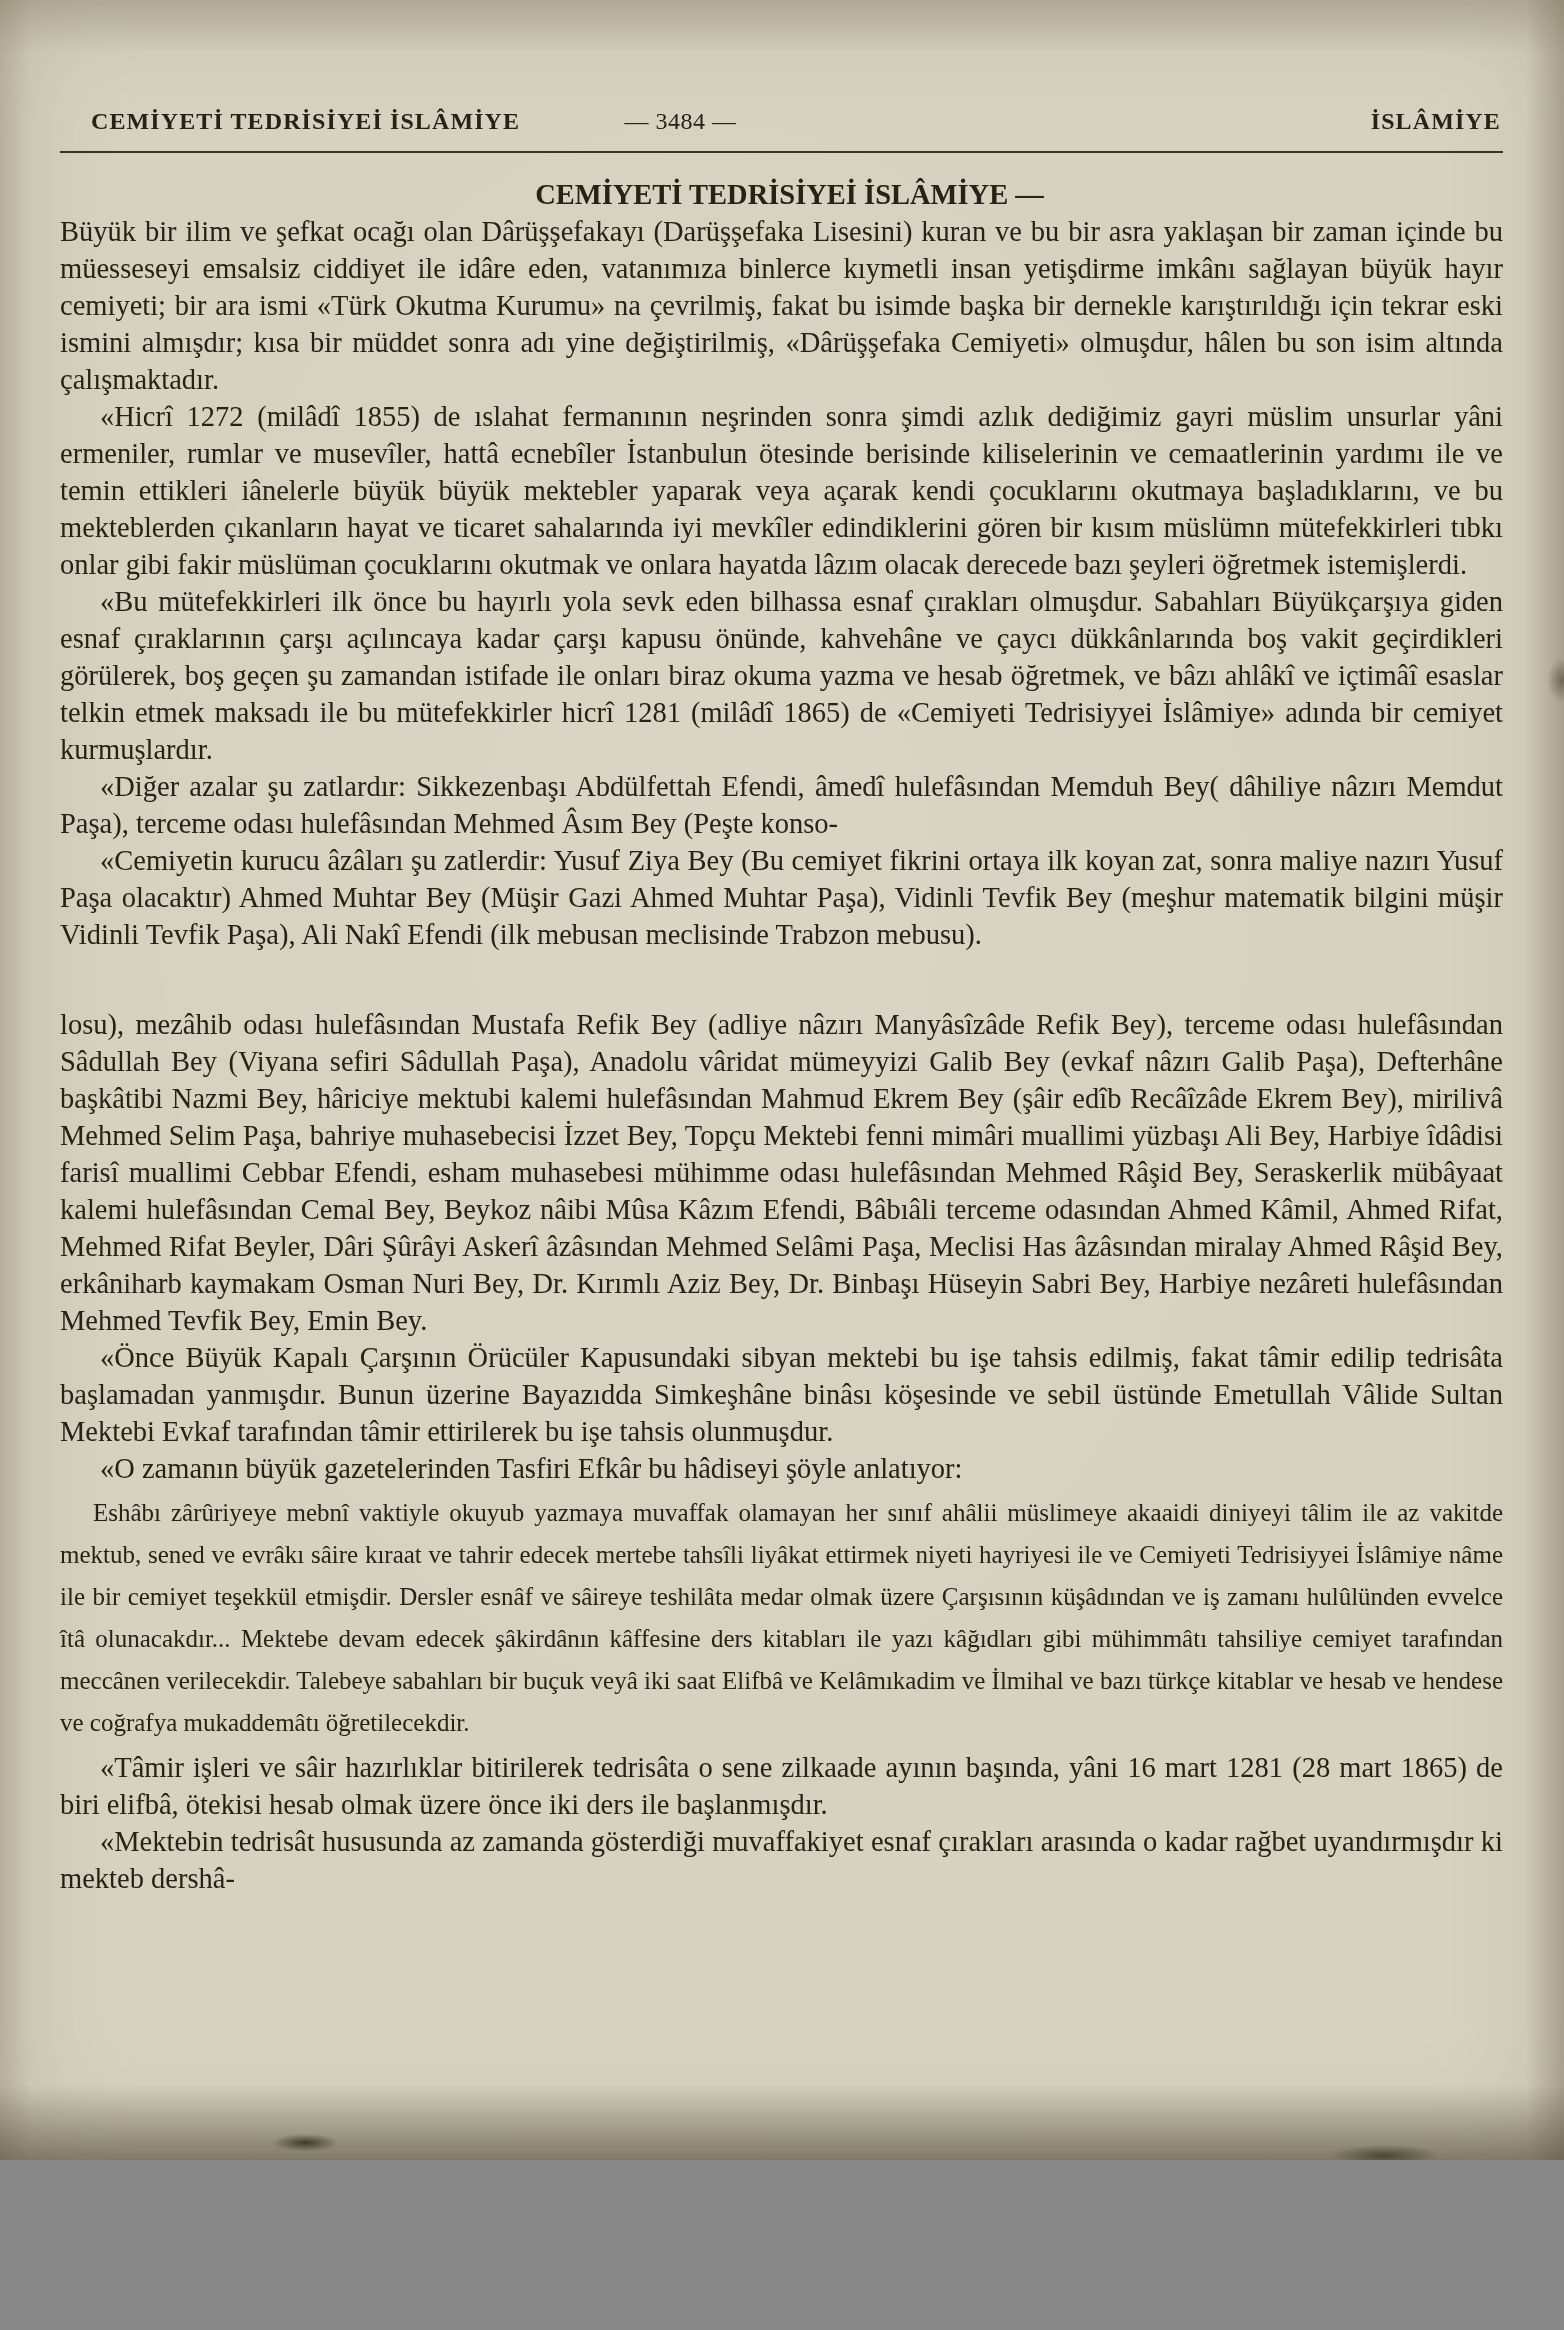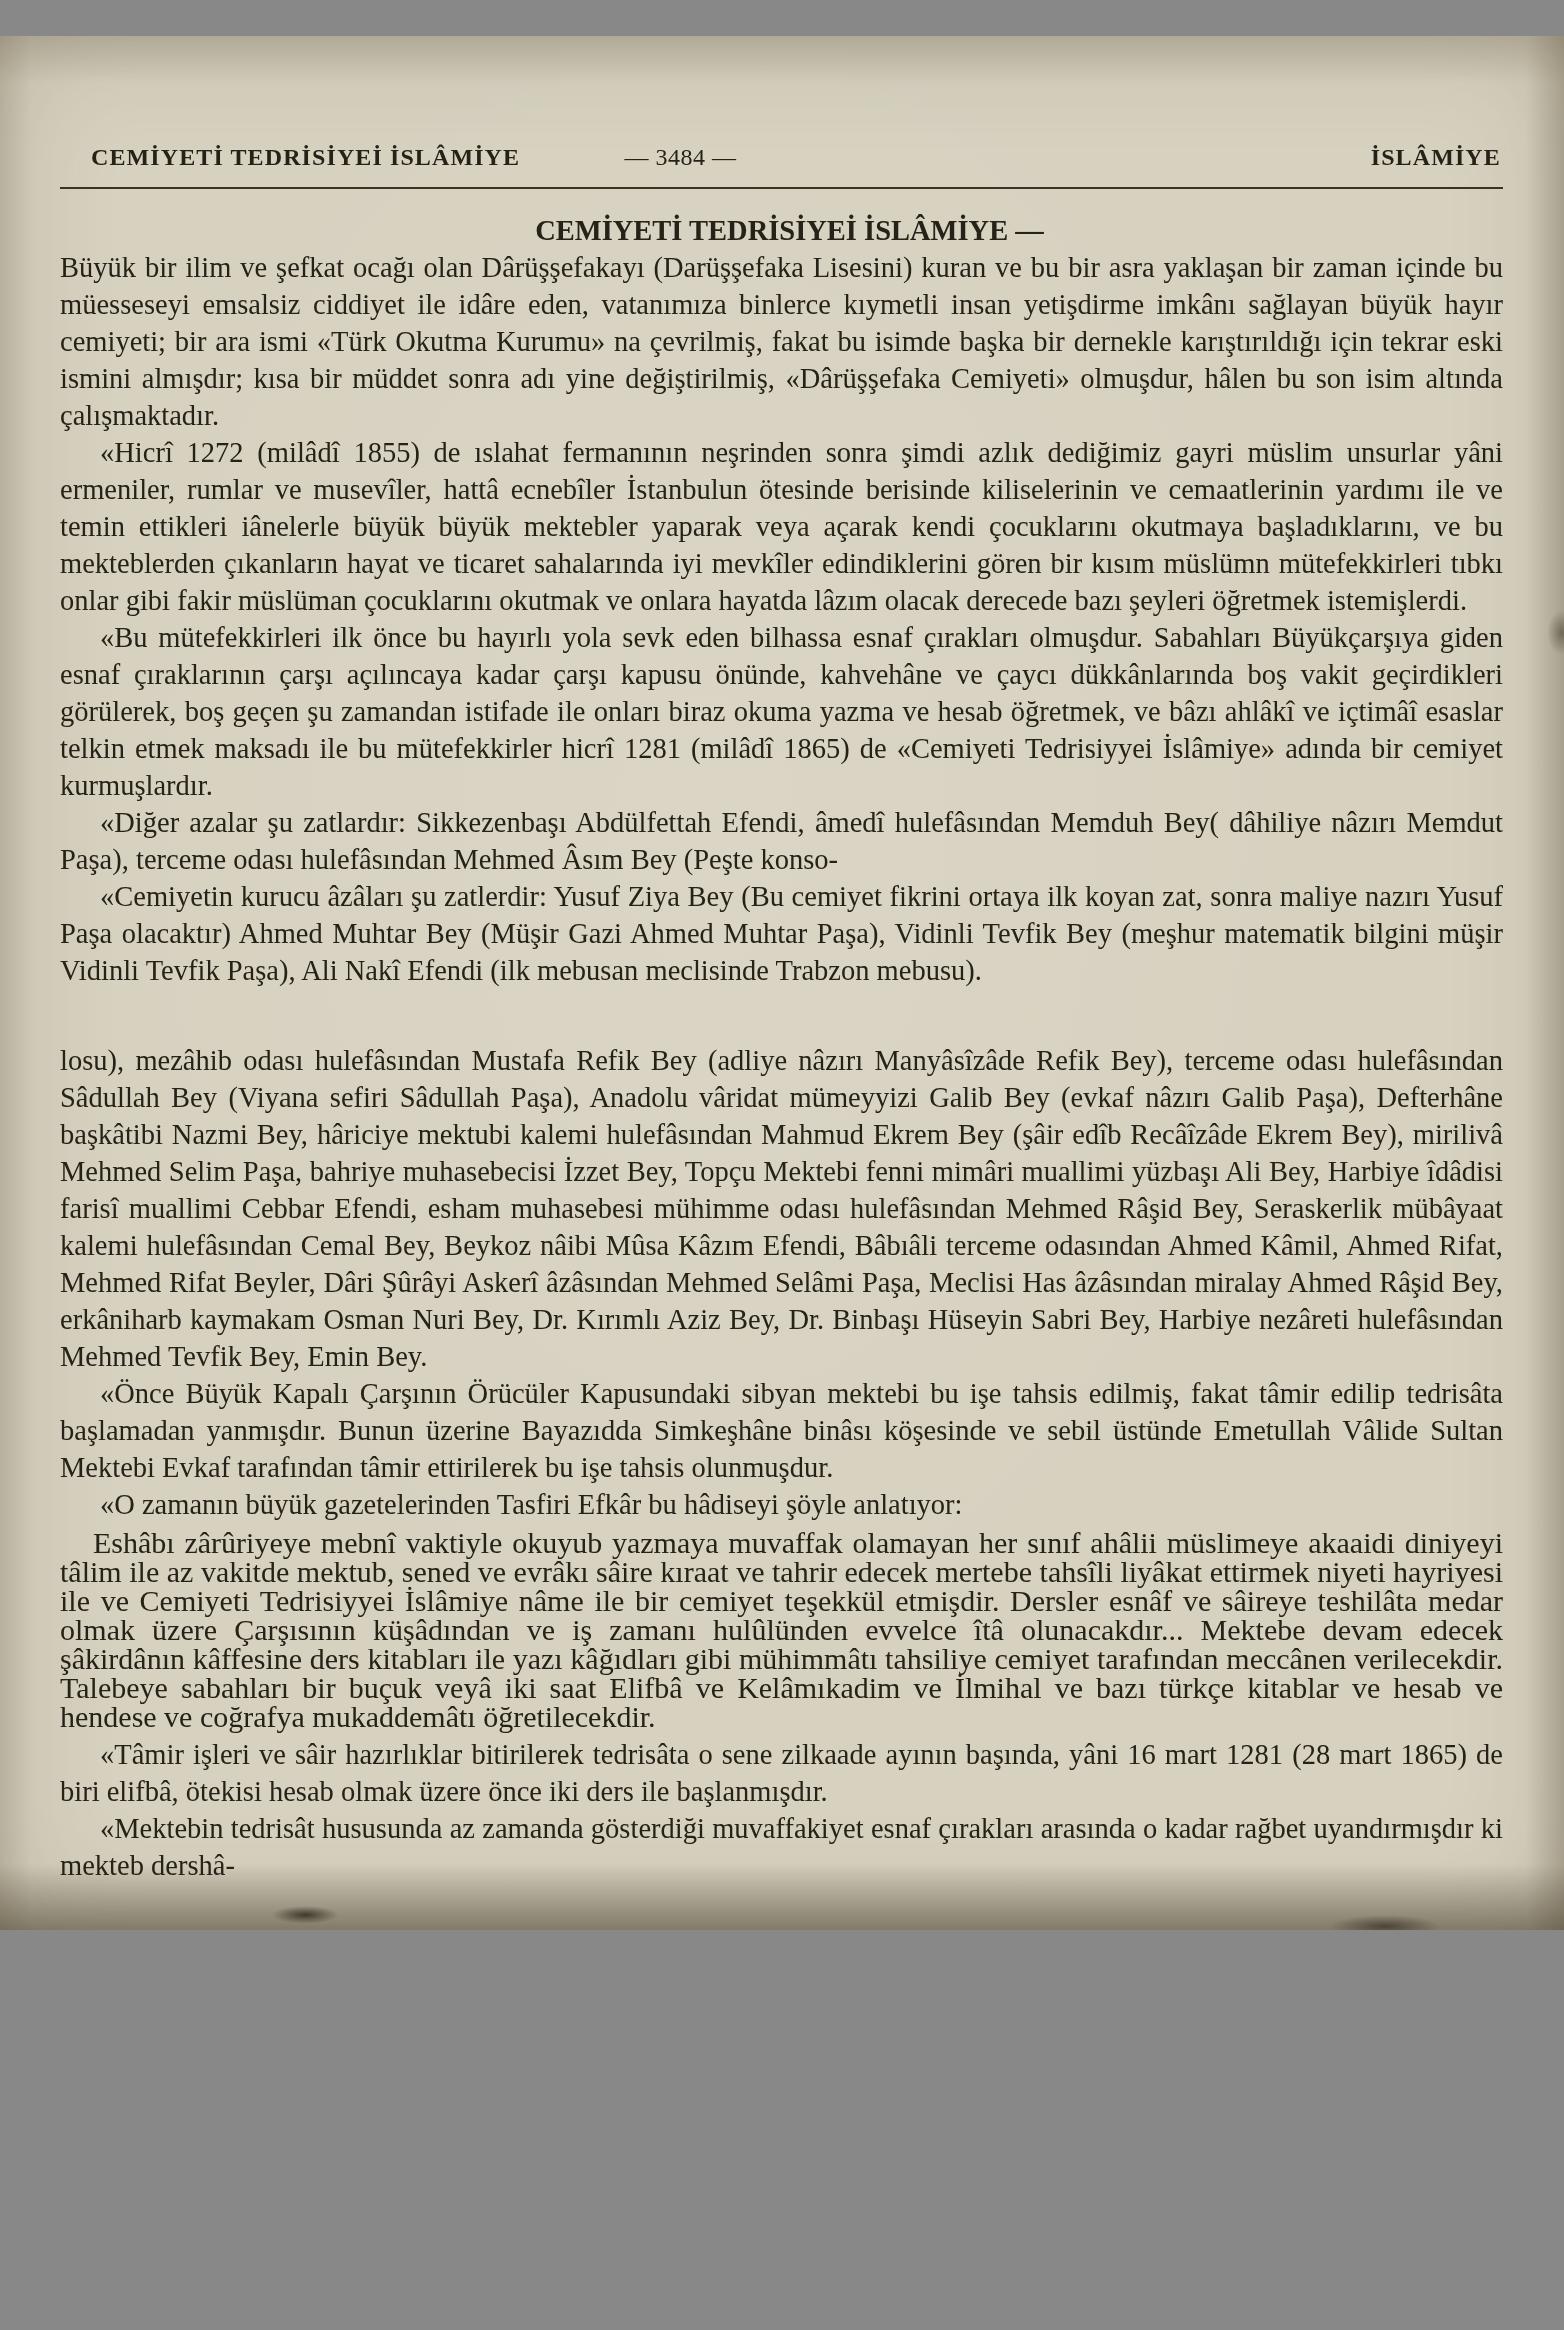--- a/index.html
+++ b/index.html
@@ -4,35 +4,34 @@
 <style>
   html, body {
     margin: 0;
     padding: 0;
     background: #888;
   }
 
   .page {
     position: relative;
     width: 1565px;
-    height: 1894px;
+    height: 2160px;
     overflow: hidden;
     box-sizing: border-box;
     font-family: "Liberation Serif", "DejaVu Serif", serif;
     color: #272217;
     background:
       radial-gradient(48px 12.7px at 19.5% 99.2%, rgba(25,20,10,0.70), rgba(25,20,10,0) 70%),
       radial-gradient(79px 16px at 88.5% 99.8%, rgba(25,20,10,0.55), rgba(25,20,10,0) 70%),
       radial-gradient(21px 32px at 99.8% 31.5%, rgba(40,33,20,0.45), rgba(40,33,20,0) 70%),
       radial-gradient(951px 1374px at 45% 42%, rgba(255,255,255,0.09), rgba(0,0,0,0) 65%),
       linear-gradient(180deg, rgba(120,110,88,0.28) 0%, rgba(0,0,0,0) 2.5%, rgba(0,0,0,0) 96.5%, rgba(60,52,34,0.50) 100%),
       linear-gradient(90deg, rgba(120,110,88,0.20) 0%, rgba(0,0,0,0) 2%, rgba(0,0,0,0) 97.5%, rgba(100,90,70,0.32) 100%),
       #d7d1c0;
     box-shadow: inset 0 0 116px rgba(70,58,34,0.20);
-    margin-top: 36px;
   }
 
   .page-inner {
     box-sizing: border-box;
     padding: 108px 62px 0 60px;
   }
 
   .page-header {
     display: flex;
     align-items: baseline;
@@ -91,22 +90,22 @@
   .article-title {
     display: block;
     font-weight: 700;
     text-align: center;
     text-indent: 0;
     padding-left: 16px;
     white-space: nowrap;
   }
 
   .para.quote {
-    font-size: 30px;
-    line-height: 29px;
+    font-size: 25px;
+    line-height: 42px;
     text-indent: 33px;
     margin: 5.3px 0 5.3px 0;
   }
 </style>
 </head>
 <body>
 
 <div class="page">
   <div class="page-inner">
 

